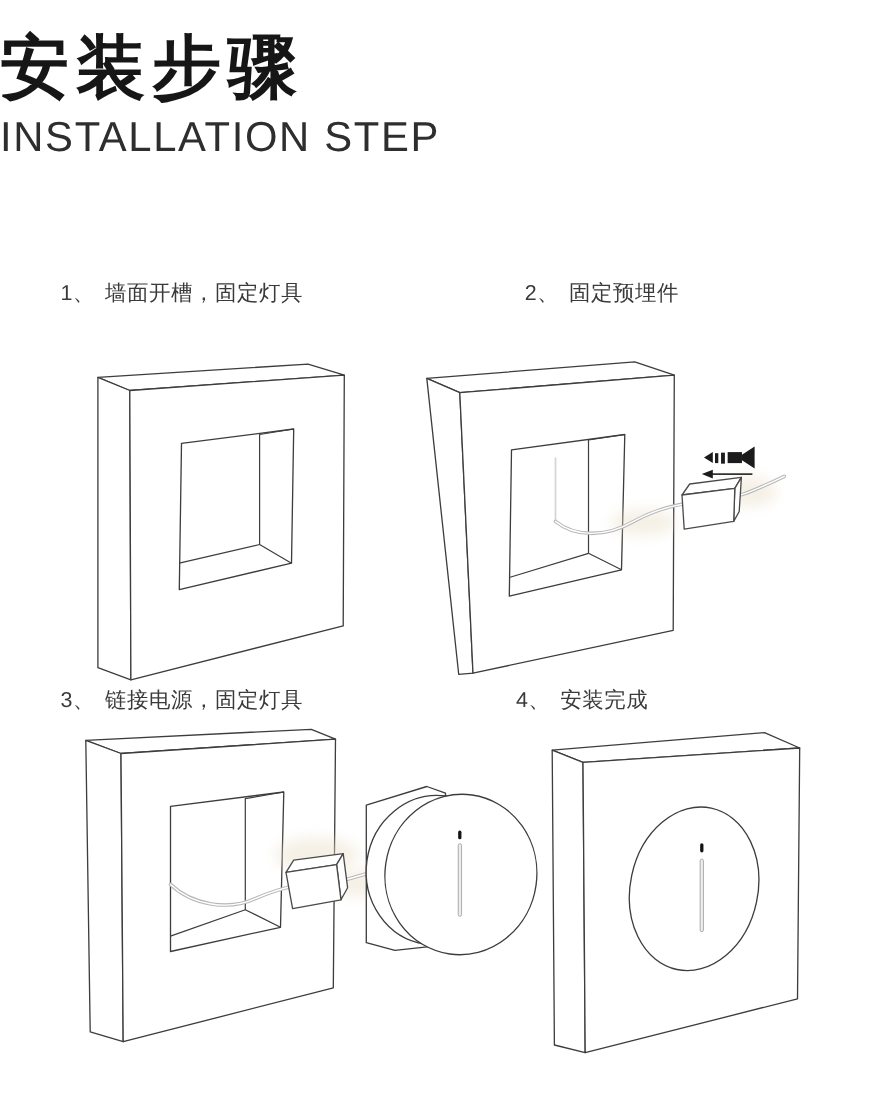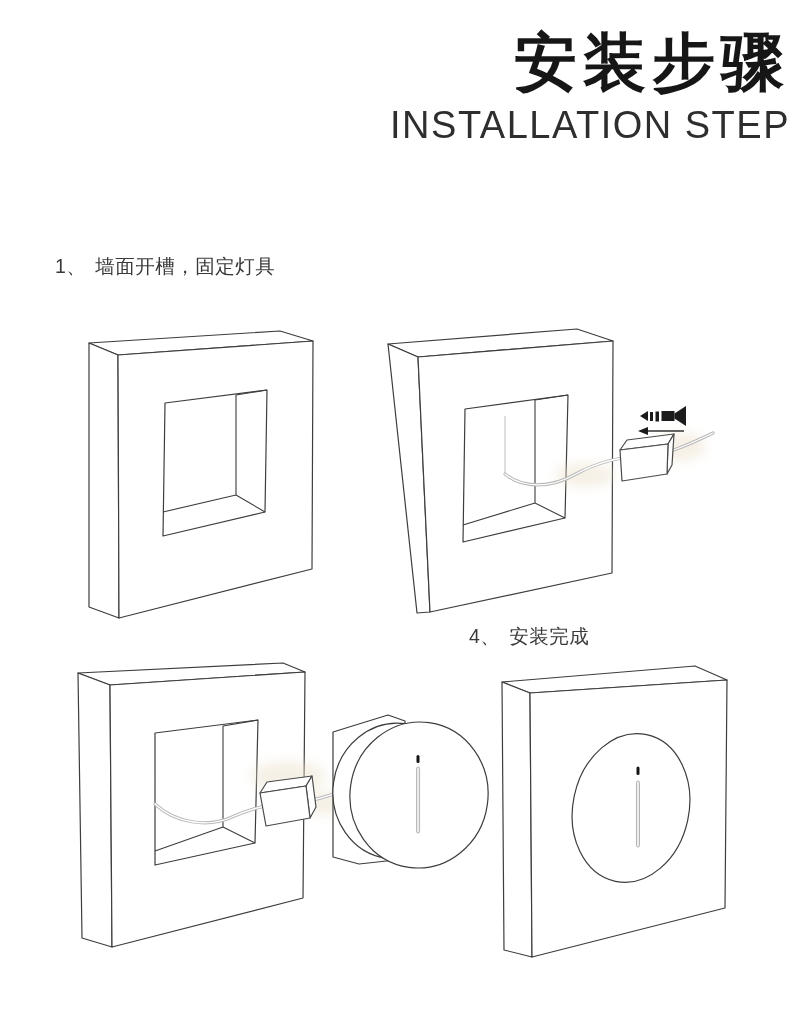--- a/index.html
+++ b/index.html
@@ -1,20 +1,20 @@
 <!DOCTYPE html>
 <html><head>
 <meta charset="utf-8">
 <style>
   html,body{margin:0;padding:0;background:#fff;}
   #page{
     position:relative;width:790px;height:1014px;background:#fff;overflow:hidden;
     font-family:"Liberation Sans","DejaVu Sans",sans-serif;
   }
-  .header{position:absolute;top:26px;left:0;width:790px;text-align:right;}
+  .header{position:absolute;top:26px;left:0;width:790px;text-align:left;}
   .title{
     font-size:63px;line-height:1.15;font-weight:900;color:#161616;
     letter-spacing:6px;margin:0;
   }
   .subtitle{
     font-size:38px;line-height:1.1;font-weight:400;color:#2e2e2e;
     letter-spacing:1.5px;margin-top:7px;
   }
   .step-label{
     position:absolute;font-size:19.5px;color:#3a3a3a;letter-spacing:0.5px;
@@ -47,20 +47,26 @@
 
 <div id="page">
 
   <div class="header">
     <div class="title">安装步骤</div>
     <div class="subtitle">INSTALLATION STEP</div>
   </div>
 
   <div class="step-label" id="label-1">
     <span class="num">1、</span><span>墙面开槽，固定灯具</span>
+  </div>
+  <div class="step-label" id="label-2">
+    <span class="num">2、</span><span>固定预埋件</span>
+  </div>
+  <div class="step-label" id="label-3">
+    <span class="num">3、</span><span>链接电源，固定灯具</span>
   </div>
   <div class="step-label" id="label-4">
     <span class="num">4、</span><span>安装完成</span>
   </div>
 
   <svg class="illus" id="illus-1" width="292" height="297" viewBox="0 0 292 297">
     <g>
       <path class="ln" d="M14,15 L205,3 L238,13 L43,27 Z"></path>
       <path class="ln" d="M14,15 L43,27 L44,290 L14,279 Z"></path>
       <path class="ln" d="M43,27 L238,13 L237,241 L44,290 Z"></path>

